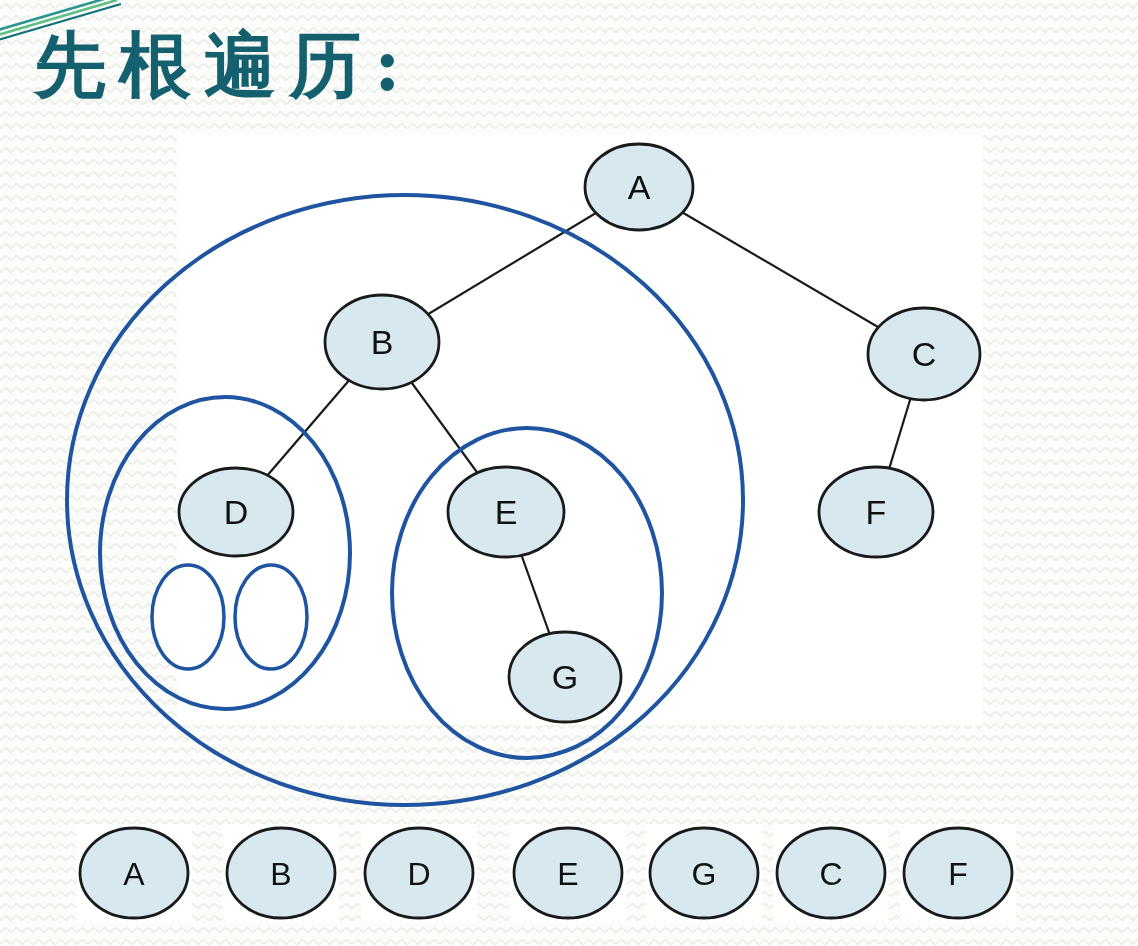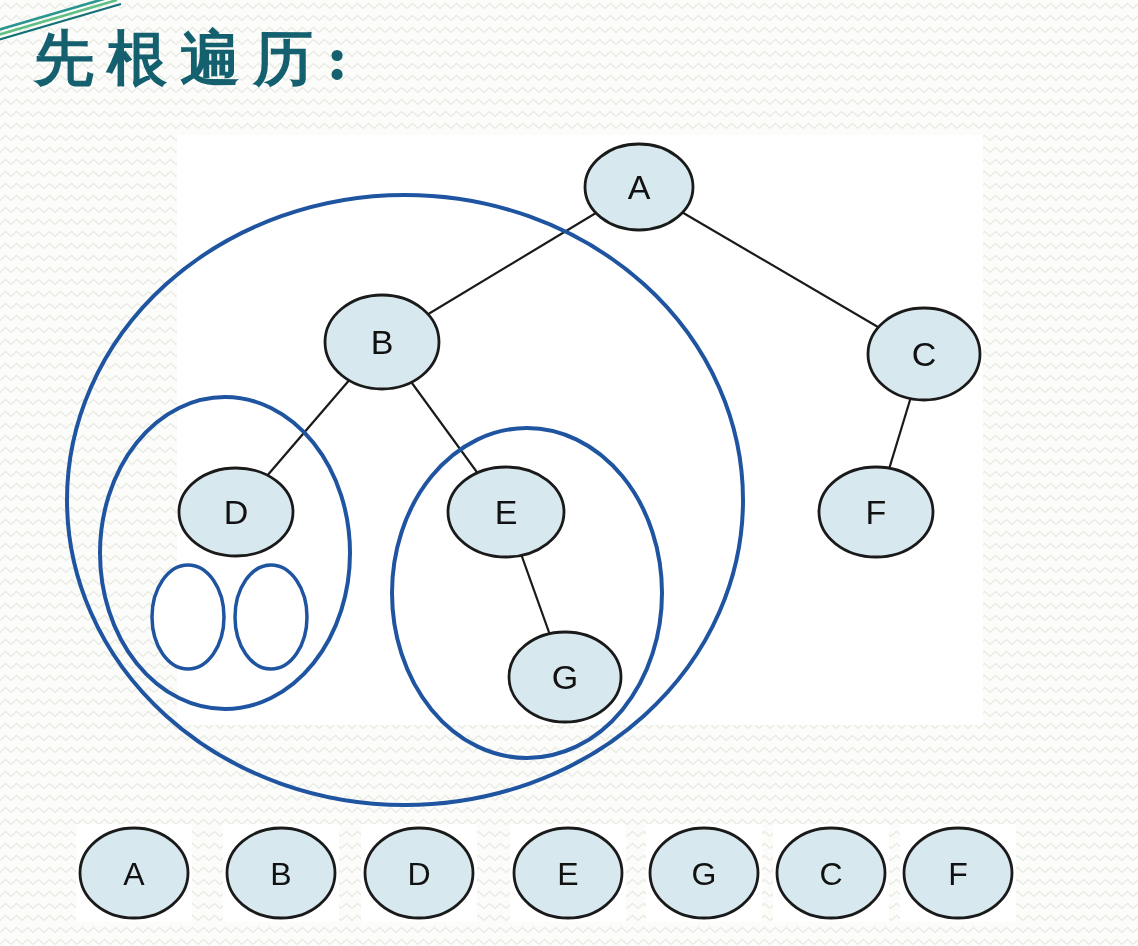--- a/index.html
+++ b/index.html
@@ -4,21 +4,21 @@
 <style>
   html,body{margin:0;padding:0;}
   body{width:1138px;height:946px;overflow:hidden;background:#fcfcfa;
        font-family:"Liberation Sans", sans-serif;}
   #stage{position:relative;width:1138px;height:946px;}
   #bg{position:absolute;left:0;top:0;z-index:0;}
   #diagram{position:absolute;left:0;top:0;z-index:2;}
   .title{
     position:absolute;left:34px;top:24px;z-index:3;
     font-family:"DejaVu Serif", serif;
-    font-weight:bold;font-size:60px;line-height:1.15;
+    font-weight:bold;font-size:72px;line-height:1.15;
     letter-spacing:13px;white-space:nowrap;
   }
   .node-label{font-family:"Liberation Sans", sans-serif;}
 </style>
 </head>
 <body>
 
 <div id="stage">
 
   <svg id="bg" width="1138" height="946" viewBox="0 0 1138 946">

